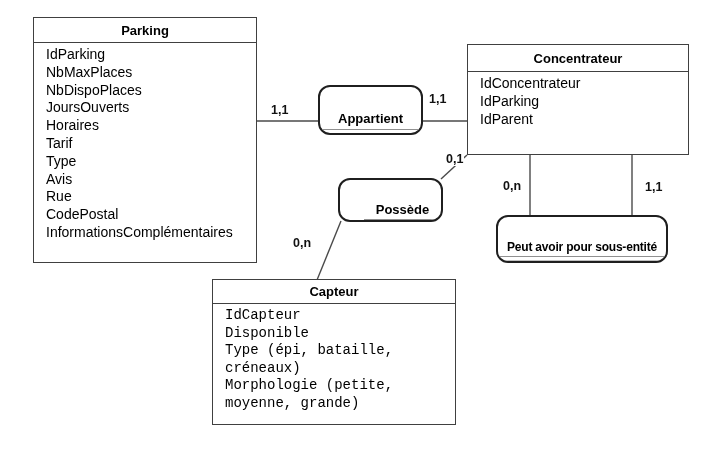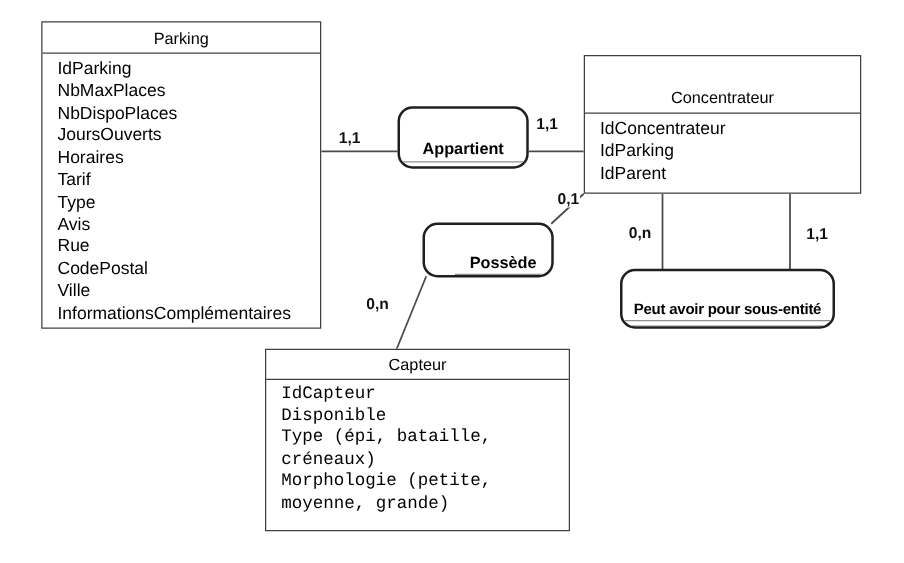--- a/index.html
+++ b/index.html
@@ -14,34 +14,34 @@
   .canvas *{box-sizing:border-box;}
 
   
   .entity{
     position:absolute;
     border:1.5px solid #404040;
     background:#fff;
   }
   .entity-title{
     display:flex;align-items:center;justify-content:center;
-    font-weight:normal;font-size:13px;
+    font-weight:bold;font-size:13px;
     border-bottom:1.5px solid #404040;
   }
   .entity-attrs{
     padding:3px 4px 0 12px;
     font-size:14px;
     line-height:17.8px;
   }
   .attr-line{white-space:normal;}
 
   .entity--parking{left:33px;top:17px;width:224px;height:246px;}
   .entity--parking .entity-title{height:25px;}
   .entity--concentrateur{left:467px;top:44px;width:222px;height:111px;}
-  .entity--concentrateur .entity-title{height:27px;margin-top:19px;}
+  .entity--concentrateur .entity-title{height:27px;}
   .entity--capteur{left:212px;top:279px;width:244px;height:146px;}
   .entity--capteur .entity-title{height:24px;}
   .entity--capteur .entity-attrs{line-height:17.5px;font-family:Liberation Mono, monospace;}
 
   
   .assoc{
     position:absolute;
     border:2px solid #1f1f1f;
     border-radius:12px;
     background:#fff;
@@ -109,21 +109,20 @@
         <div class="attr-line">IdParking</div>
         <div class="attr-line">NbMaxPlaces</div>
         <div class="attr-line">NbDispoPlaces</div>
         <div class="attr-line">JoursOuverts</div>
         <div class="attr-line">Horaires</div>
         <div class="attr-line">Tarif</div>
         <div class="attr-line">Type</div>
         <div class="attr-line">Avis</div>
         <div class="attr-line">Rue</div>
         <div class="attr-line">CodePostal</div>
-        <div class="attr-line">Ville</div>
         <div class="attr-line">InformationsComplémentaires</div>
       </div>
   </div>
 
   <div class="entity entity--concentrateur">
     <div class="entity-title">Concentrateur</div>
     <div class="entity-attrs">
         <div class="attr-line">IdConcentrateur</div>
         <div class="attr-line">IdParking</div>
         <div class="attr-line">IdParent</div>

